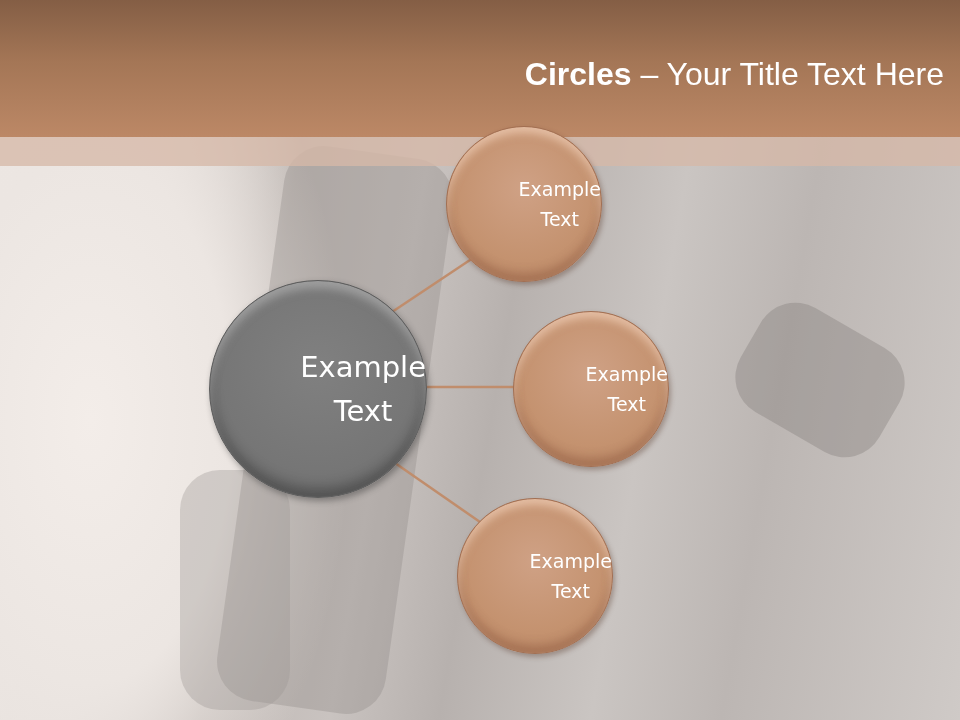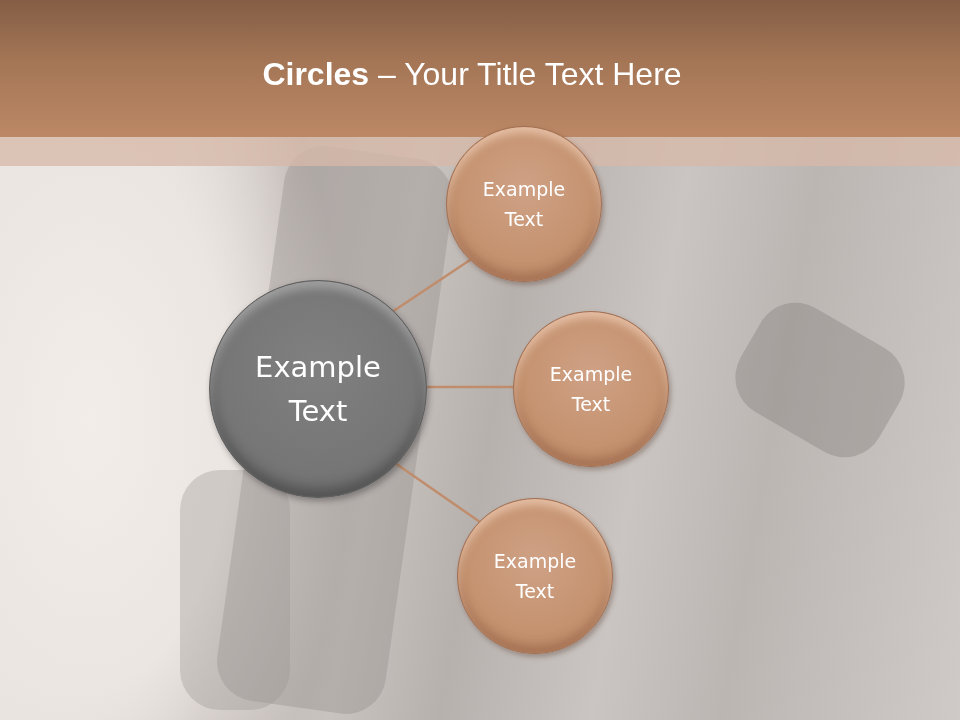--- a/index.html
+++ b/index.html
@@ -17,29 +17,29 @@
   .bg-shape { position: absolute; border-radius: 40px; opacity: .35; }
   .header {
     position: absolute; left: 0; top: 0; width: 960px; height: 137px;
     background: linear-gradient(180deg, #845e45 0%, #a47656 45%, #bc8866 100%);
   }
   .band {
     position: absolute; left: 0; top: 137px; width: 960px; height: 29px;
     background: rgba(214,185,168,0.78);
   }
   .title {
-    position: absolute; left: 0; top: 54px; width: 944px; text-align: center;
+    position: absolute; left: 0; top: 54px; width: 944px; text-align: right;
     color: #ffffff; font-size: 32px; line-height: 40px;
     font-family: "Liberation Sans", sans-serif;
   }
   .title b { font-weight: bold; }
   svg.links { position: absolute; left: 0; top: 0; }
   .circle {
     position: absolute; border-radius: 50%;
-    display: flex; align-items: center; justify-content: center;
+    display: flex; align-items: center; justify-content: flex-end;
     text-align: center; color: #fff; box-sizing: border-box;
   }
   .circle.small {
     width: 156px; height: 156px;
     background: radial-gradient(circle at 50% 40%, #cfa185 0%, #c4926f 60%, #b98564 100%);
     border: 1px solid #a26f52;
     box-shadow: inset 0 6px 8px rgba(255,225,205,.55), inset 0 -8px 10px rgba(120,70,45,.35), 2px 3px 5px rgba(80,50,35,.35);
     font-size: 19px; line-height: 30px;
   }
   .circle.big {

